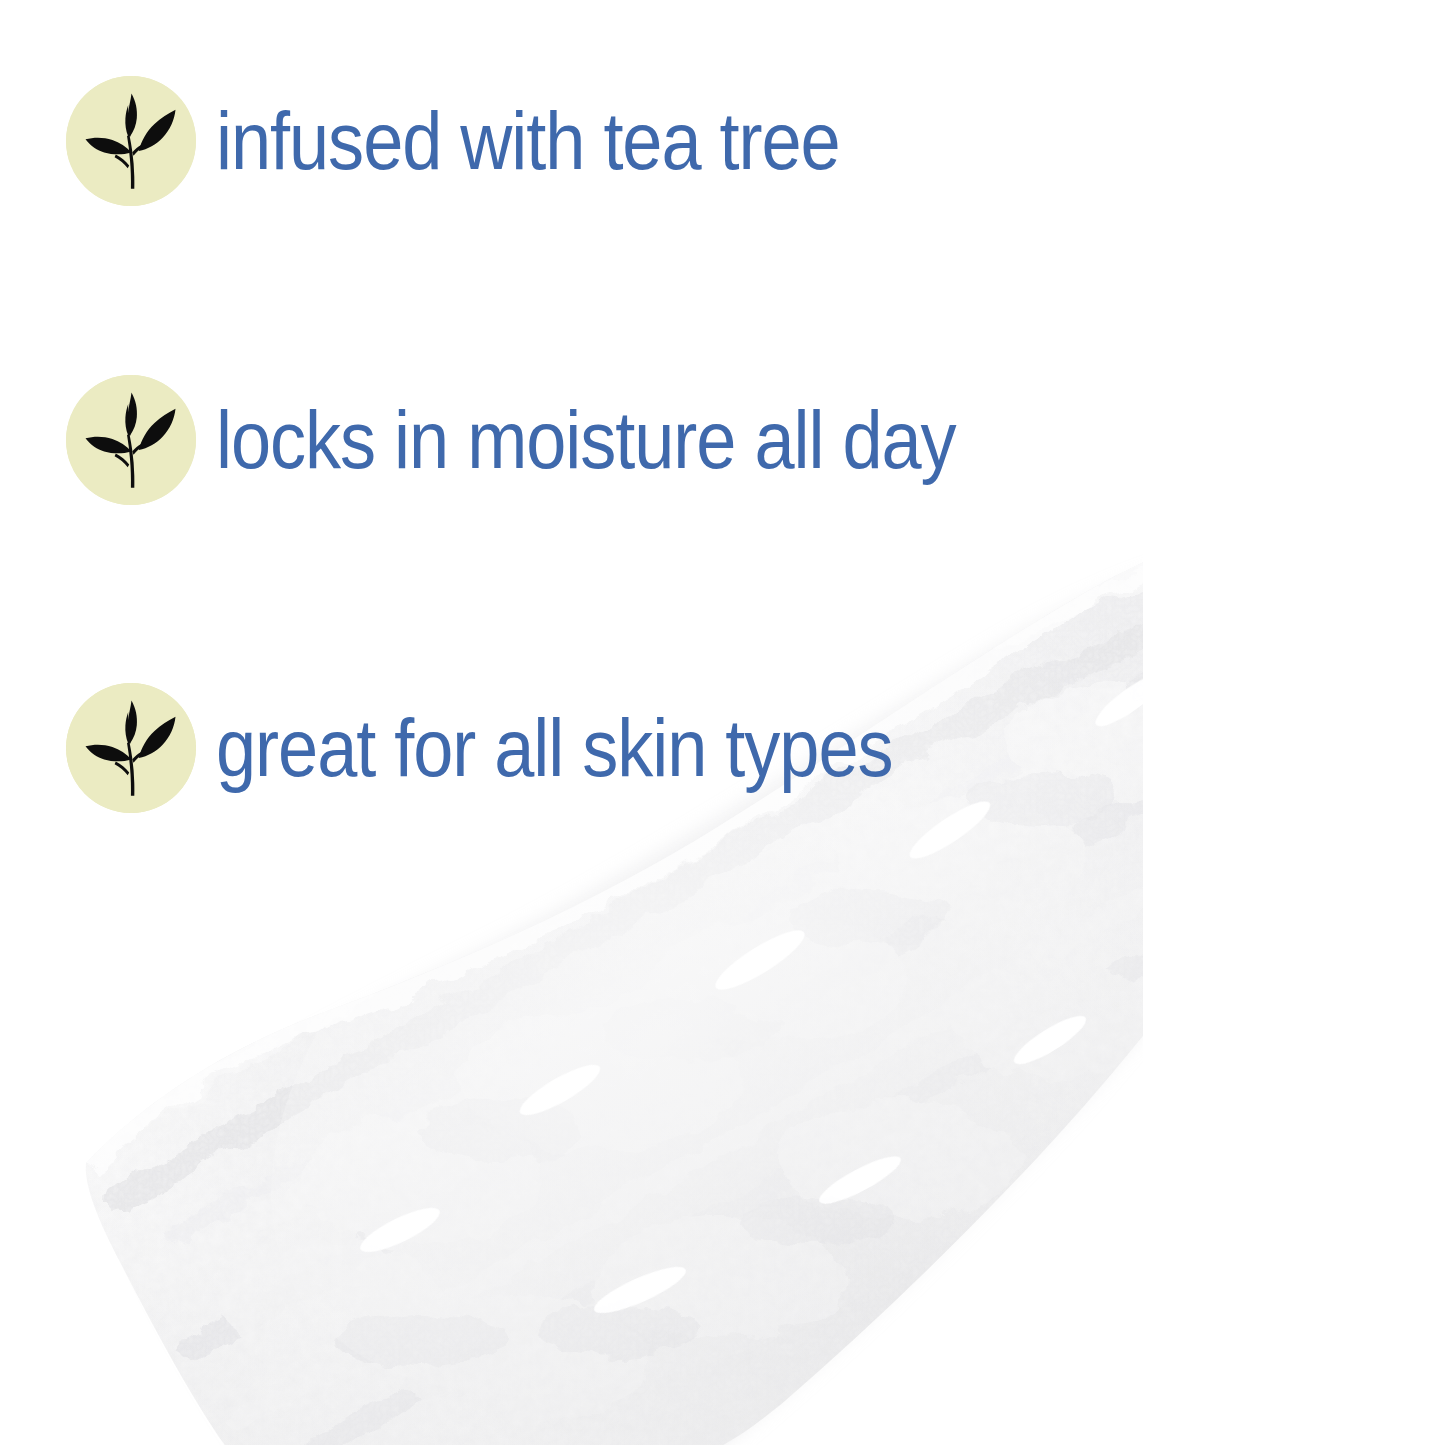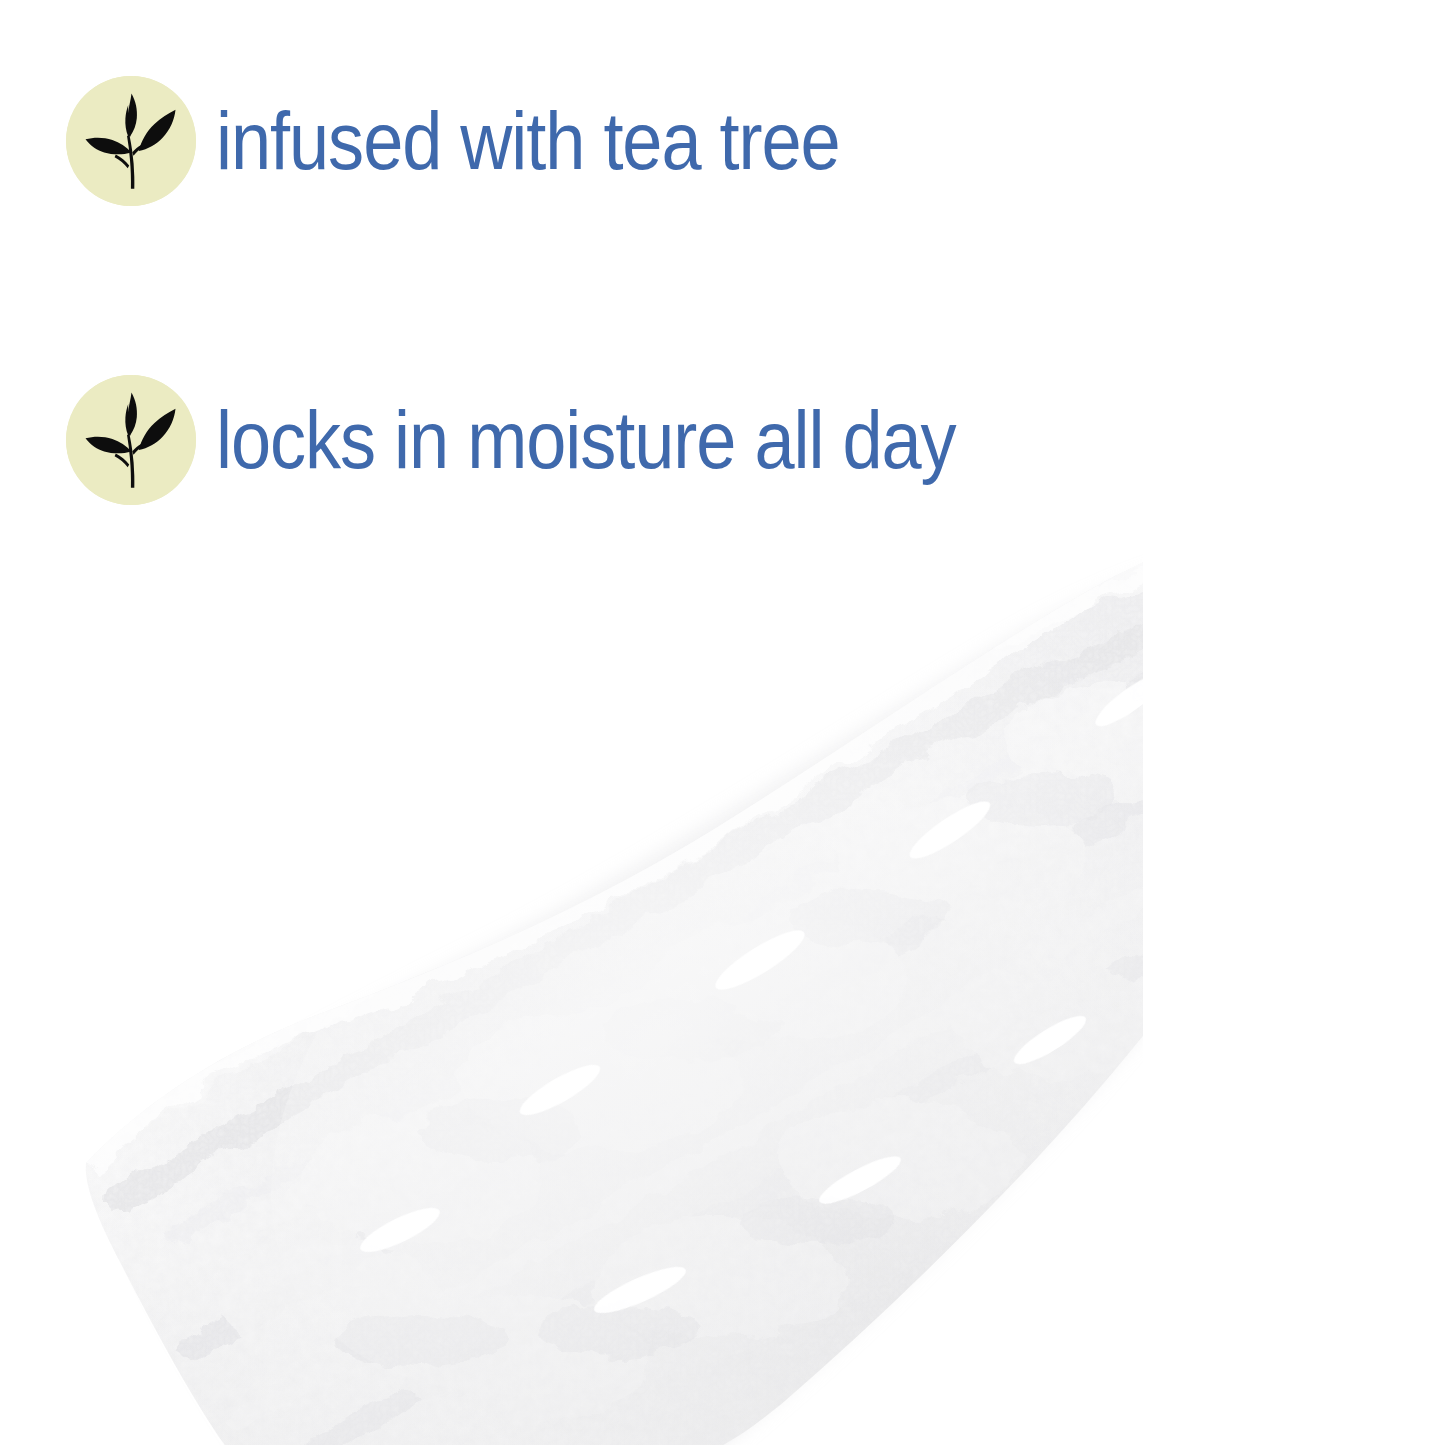--- a/index.html
+++ b/index.html
@@ -266,14 +266,31 @@
           <path d="M63.6 59.8c1 4.9 1.9 9.9 2.6 14.9 1.2 8.6 1.9 17.3 2.1 26 .1 4 .1 8 0 12h-3.4c.2-9.9-.1-19.9-1-29.8-.6-7.8-1.6-15.5-2.9-23.1h2.6z"></path>
           <path d="M66.3 76.2c2.5-2.9 5.4-5.4 8.7-7.3l1.6 2.5c-3.5 2.2-6.6 5-9.1 8.3l-1.2-3.5z"></path>
           <path d="M63.2 89.4c-3.6-4.6-8.2-8.4-13.4-11l-1.2 2.8c5.1 2.7 9.6 6.5 13.1 11.1l1.5-2.9z"></path>
           <path d="M62.2 60.6c-2.3-5.8-3.2-12.1-2.8-18.2.3-4.6 1.3-9.1 2.8-13.4-.2 5.7-.2 11.4.3 17.1.4 4.9 1.1 9.7 1.9 14.5h-2.2z"></path>
         </g>
       </svg>
     </span>
     <span class="benefit-text">locks in moisture all day</span>
   </div>
 
+  <div class="benefit-row row-2">
+    <span class="badge">
+      <svg viewBox="0 0 130 130" xmlns="http://www.w3.org/2000/svg" aria-hidden="true">
+        <circle cx="65" cy="65" r="65" fill="#ebebc2"></circle>
+        <g fill="#0d0d0d">
+          <path d="M65.5 17.5c4.3 7.6 6.1 16.4 5.3 24.8-.6 6.5-2.9 12.6-6.6 17.9-2.4-6.4-3.3-13.3-2.6-20 .7-8 3.2-15.7 3.9-22.7z"></path>
+          <path d="M109.5 33.8c-1 10.3-5.6 20.2-12.9 27.9-6.4 6.8-14.8 11.5-23.8 13.3 2.4-10.3 7.9-19.8 15.7-27.1 6.3-5.9 13.7-10.5 21-14.1z"></path>
+          <path d="M19.5 63.3c8.8-2.4 18.3-2.2 26.9.7 7.3 2.4 13.9 6.7 19.1 12.4-8.9 2.6-18.4 2.6-27.3.1-7-2-13.3-6-18.7-13.2z"></path>
+          <path d="M63.6 59.8c1 4.9 1.9 9.9 2.6 14.9 1.2 8.6 1.9 17.3 2.1 26 .1 4 .1 8 0 12h-3.4c.2-9.9-.1-19.9-1-29.8-.6-7.8-1.6-15.5-2.9-23.1h2.6z"></path>
+          <path d="M66.3 76.2c2.5-2.9 5.4-5.4 8.7-7.3l1.6 2.5c-3.5 2.2-6.6 5-9.1 8.3l-1.2-3.5z"></path>
+          <path d="M63.2 89.4c-3.6-4.6-8.2-8.4-13.4-11l-1.2 2.8c5.1 2.7 9.6 6.5 13.1 11.1l1.5-2.9z"></path>
+          <path d="M62.2 60.6c-2.3-5.8-3.2-12.1-2.8-18.2.3-4.6 1.3-9.1 2.8-13.4-.2 5.7-.2 11.4.3 17.1.4 4.9 1.1 9.7 1.9 14.5h-2.2z"></path>
+        </g>
+      </svg>
+    </span>
+    <span class="benefit-text">great for all skin types</span>
+  </div>
 
 </div>
 
 </body></html>

